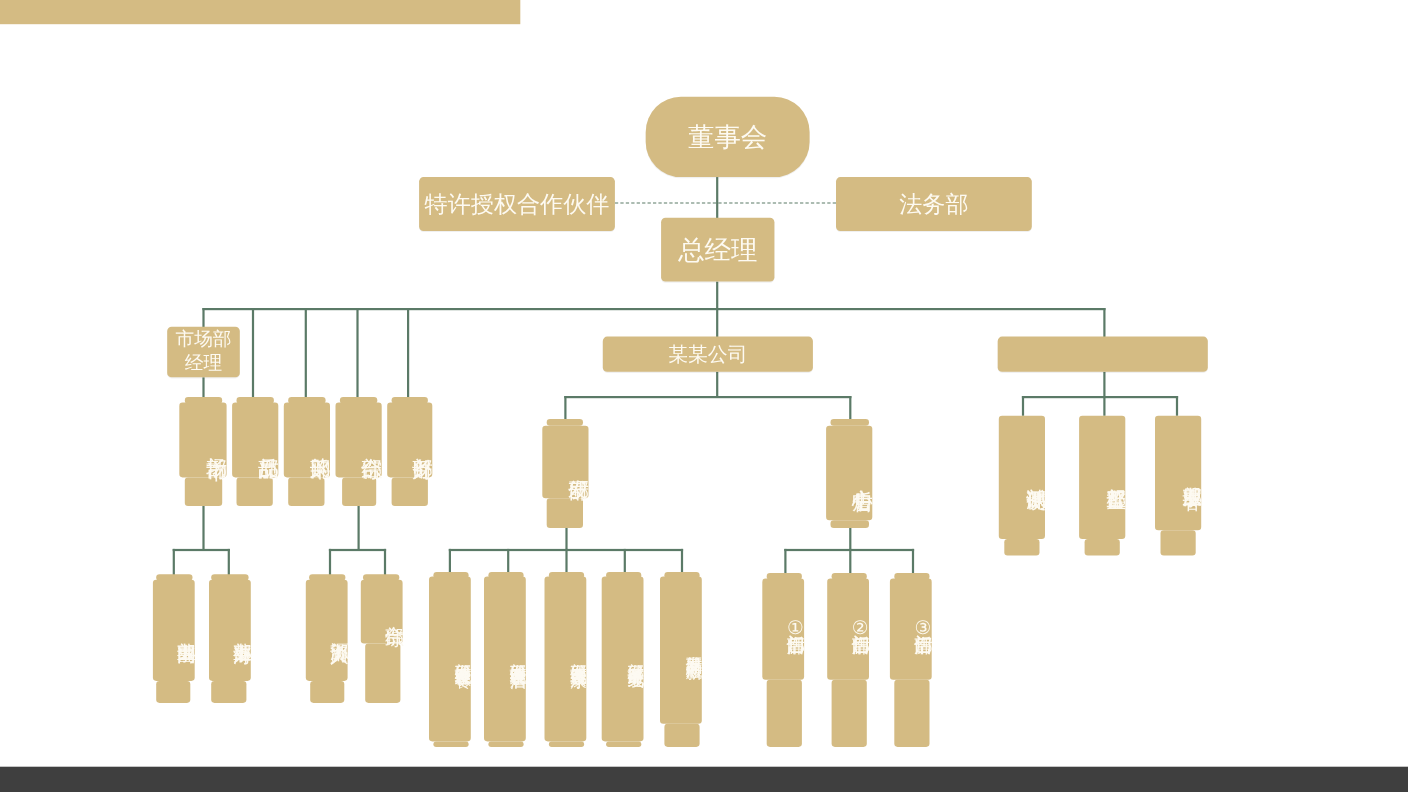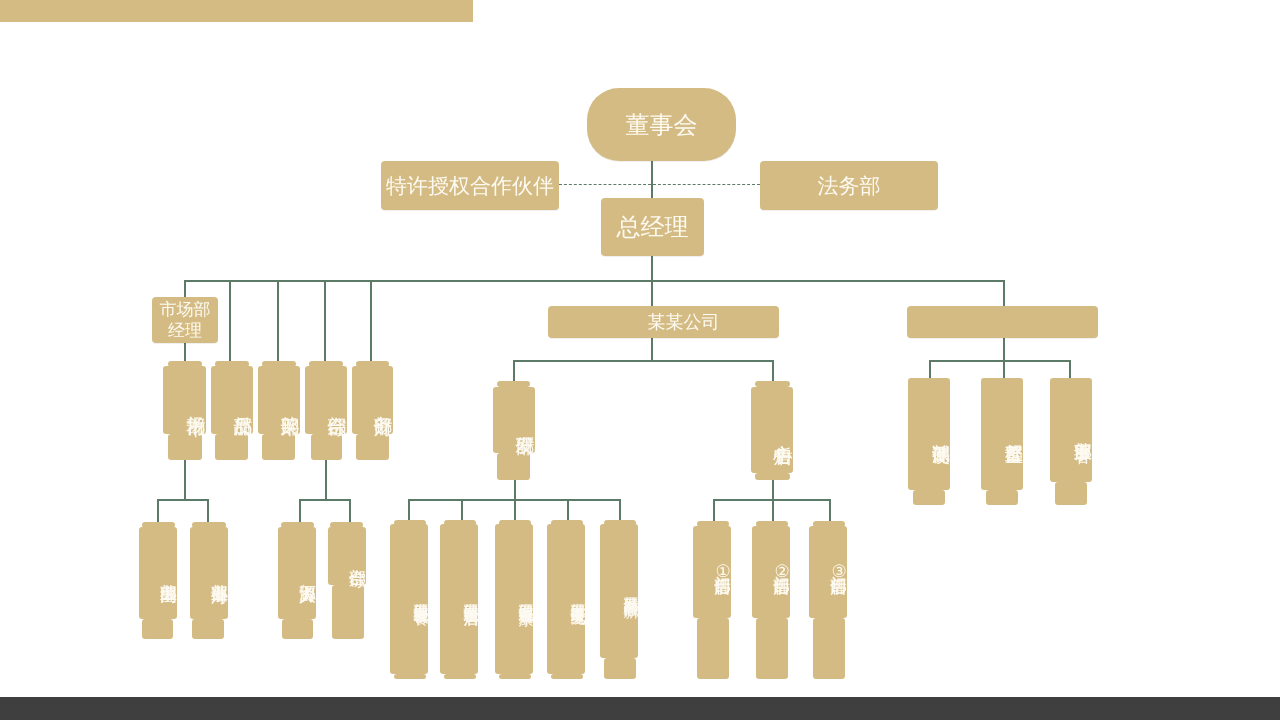--- a/index.html
+++ b/index.html
@@ -85,21 +85,21 @@
 <div class="box" style="left:760px;top:161px;width:178px;height:49px;font-size:21px;">
   <span>法务部</span>
 </div>
 <div class="box" style="left:601px;top:198px;width:103px;height:58px;font-size:24px;">
   <span>总经理</span>
 </div>
 <div class="box" style="left:152px;top:297px;width:66px;height:46px;font-size:17px;line-height:21px;white-space:pre-line;">
   <span>市场部
 经理</span>
 </div>
-<div class="box" style="left:548px;top:306px;width:191px;height:32px;font-size:18px;padding-left:40px;">
+<div class="box" style="left:548px;top:306px;width:191px;height:32px;font-size:18px;">
   <span>某某公司</span>
 </div>
 <div class="box" style="left:907px;top:306px;width:191px;height:32px;font-size:18px;">
   <span></span>
 </div>
 
 <div id="vnodes">
     <div class="node">
       <div class="part" style="left:168px;top:361px;width:34px;height:6px;"></div>
       <div class="part" style="left:163px;top:366px;width:43px;height:68px;"></div>

